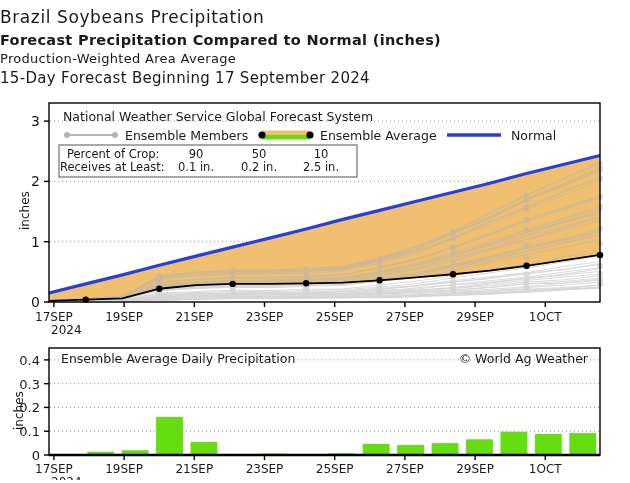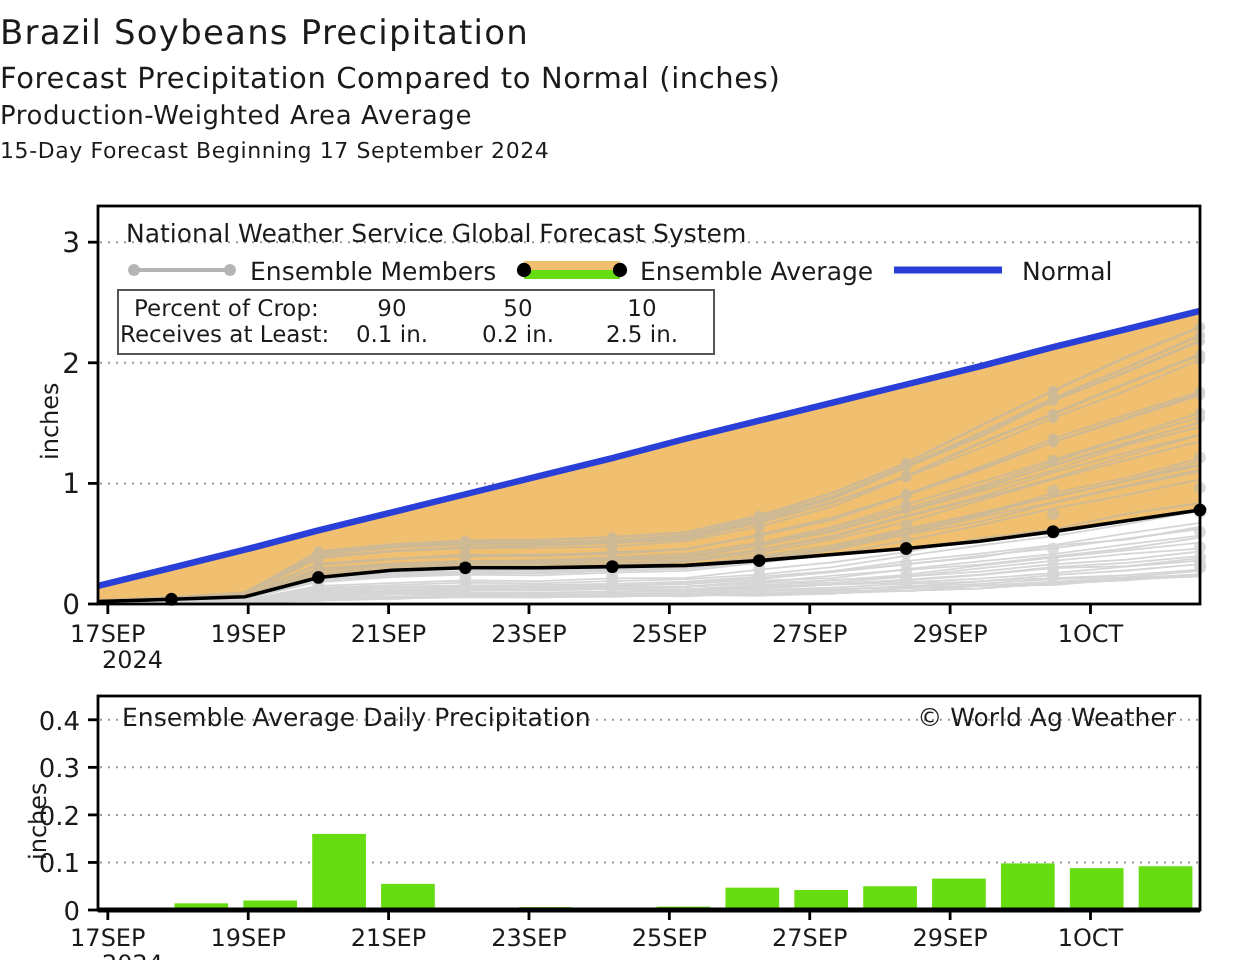--- a/index.html
+++ b/index.html
@@ -2,23 +2,23 @@
 <html><head>
 <meta charset="utf-8">
 <style>
   html,body{margin:0;padding:0;background:#ffffff;}
   body{width:630px;height:483px;overflow:hidden;
        font-family:"DejaVu Sans","Liberation Sans",sans-serif;color:#1a1a1a;}
   #root{position:relative;width:630px;height:483px;}
 
   .titleblock{position:absolute;left:0;top:0;width:630px;text-align:left;}
   .t1{font-size:17px;letter-spacing:.6px;margin-top:7px;}
-  .t2{font-size:14.5px;letter-spacing:.3px;margin-top:5px;}
+  .t2{font-size:14.5px;letter-spacing:.3px;margin-top:5px;font-weight:bold;}
   .t3{font-size:13px;letter-spacing:.3px;margin-top:3px;}
-  .t4{font-size:11px;letter-spacing:.3px;margin-top:3px;}
+  .t4{font-size:15px;letter-spacing:.3px;margin-top:3px;}
 
   .ylabel{position:absolute;font-size:12px;transform:rotate(-90deg);
           transform-origin:left top;white-space:nowrap;}
 
   svg{display:block;}
 </style>
 </head>
 <body>
 
 <div id="root">

